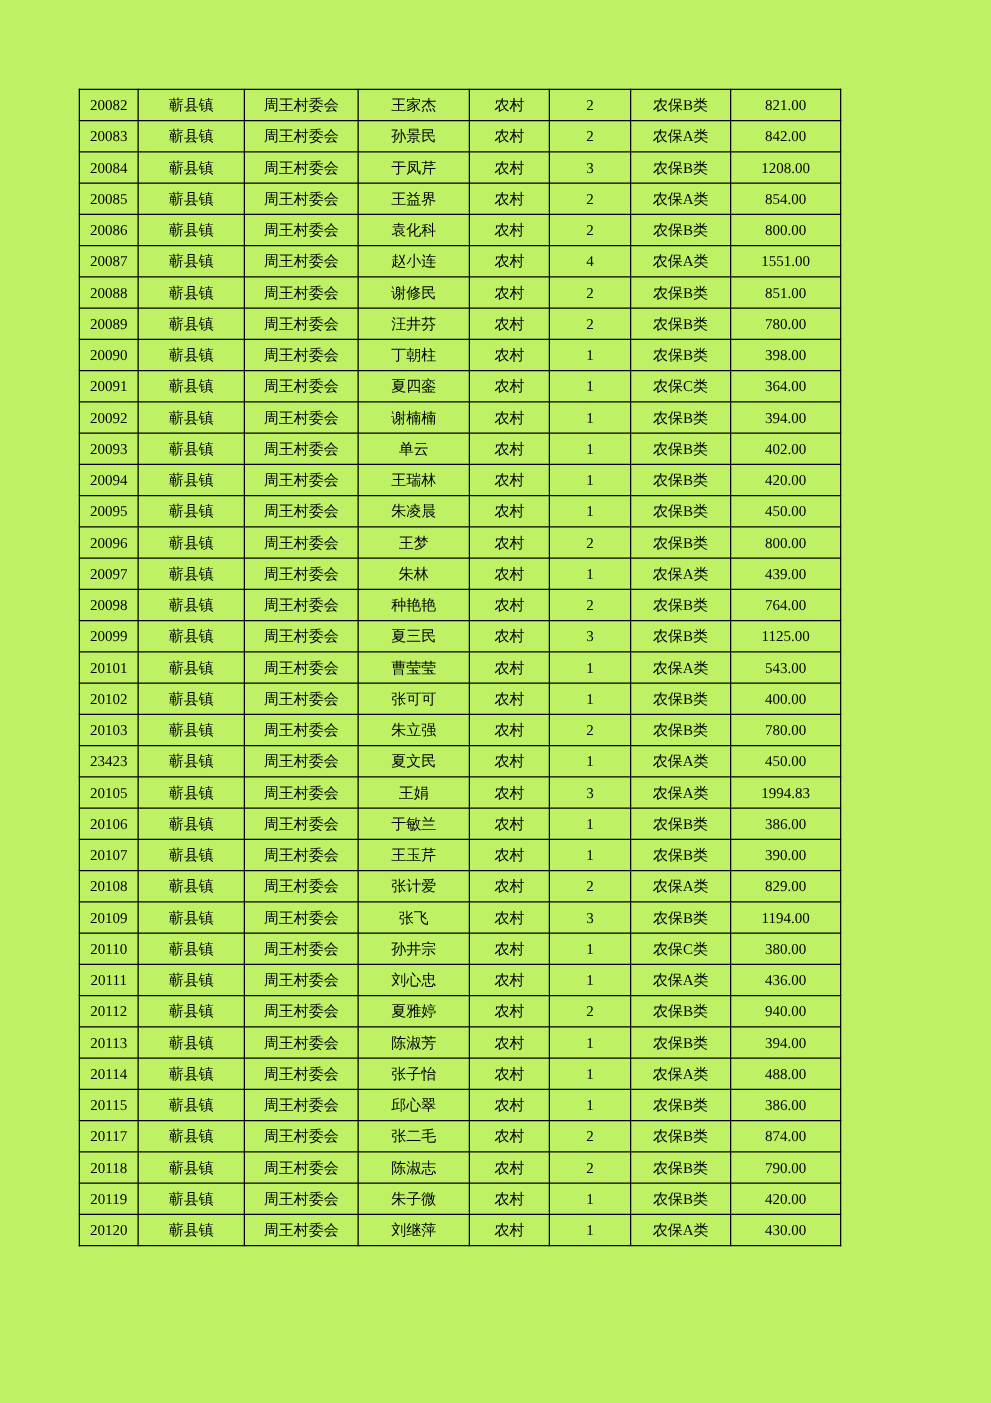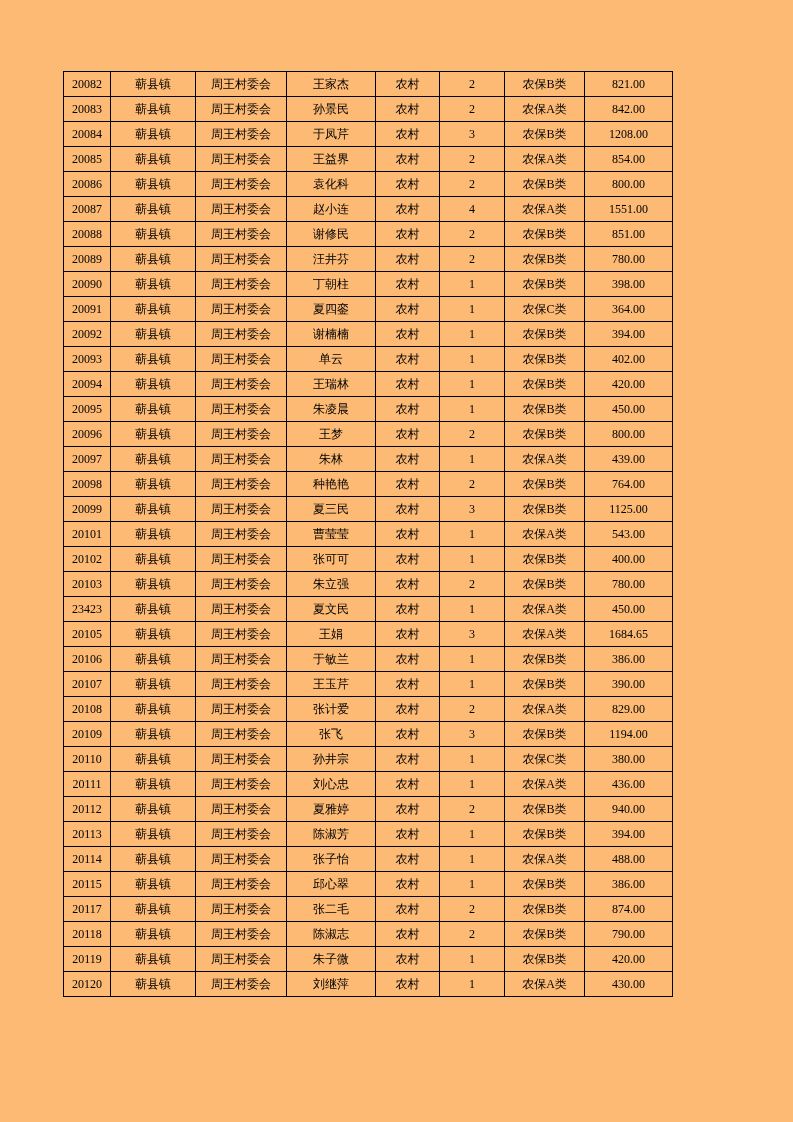--- a/index.html
+++ b/index.html
@@ -4,21 +4,21 @@
 <style>
   html, body {
     margin: 0;
     padding: 0;
     background: #ffffff;
   }
   .page {
     position: relative;
     width: 793px;
     height: 1122px;
-    background: #fdba74;
+    background: #bef264;
     font-family: "Liberation Serif", "DejaVu Serif", serif;
     color: #000000;
   }
   table.data-table {
     position: absolute;
     left: 63px;
     top: 71px;
     border-collapse: collapse;
     table-layout: fixed;
   }
@@ -268,21 +268,21 @@
           <td class="col-7">450.00</td>
         </tr>
         <tr>
           <td class="col-0">20105</td>
           <td class="col-1">蕲县镇</td>
           <td class="col-2">周王村委会</td>
           <td class="col-3">王娟</td>
           <td class="col-4">农村</td>
           <td class="col-5">3</td>
           <td class="col-6">农保A类</td>
-          <td class="col-7">1684.65</td>
+          <td class="col-7">1994.83</td>
         </tr>
         <tr>
           <td class="col-0">20106</td>
           <td class="col-1">蕲县镇</td>
           <td class="col-2">周王村委会</td>
           <td class="col-3">于敏兰</td>
           <td class="col-4">农村</td>
           <td class="col-5">1</td>
           <td class="col-6">农保B类</td>
           <td class="col-7">386.00</td>

